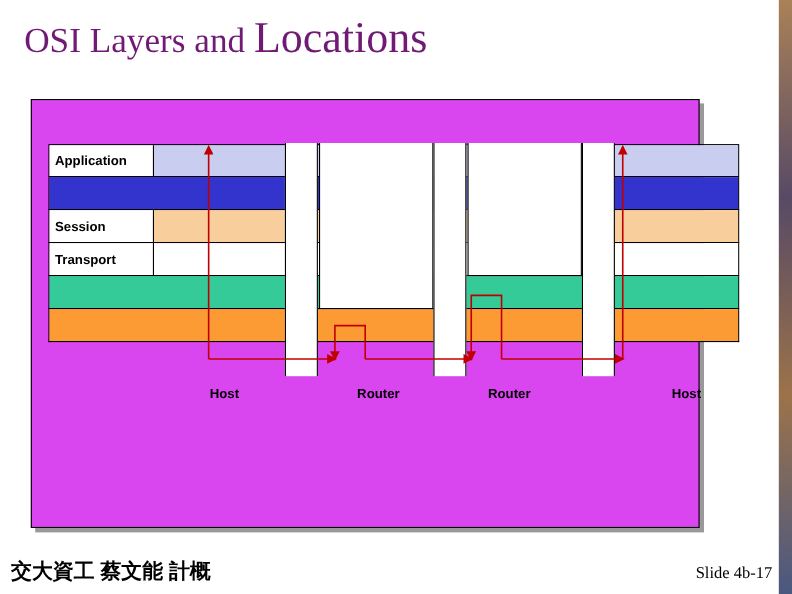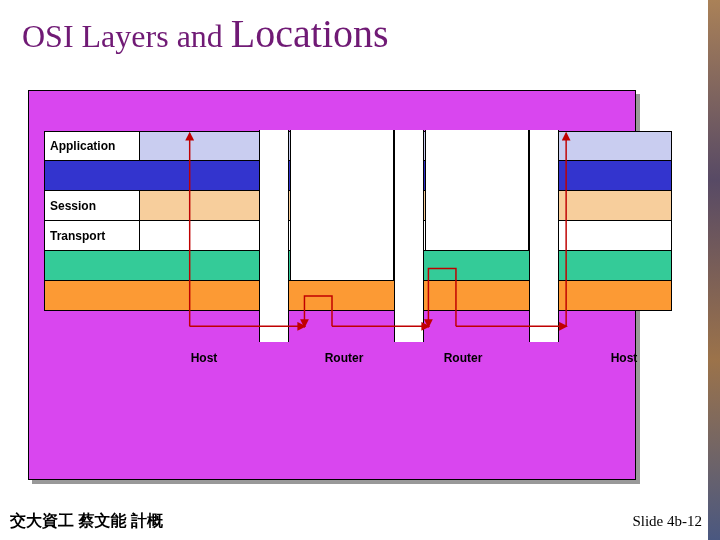--- a/index.html
+++ b/index.html
@@ -110,21 +110,21 @@
     position: absolute;
     top: 0; left: 0;
     width: 100%; height: 100%;
     pointer-events: none;
   }
   .footer-l {
     position: absolute;
     bottom: 8px;
     left: 10px;
     font-family: "Microsoft JhengHei","PMingLiU",sans-serif;
-    font-size: 16px;
+    font-size: 19px;
     font-weight: bold;
   }
   .footer-r {
     position: absolute;
     bottom: 10px;
     right: 18px;
     font-family: "Times New Roman", serif;
     font-size: 15px;
   }
   .right-edge {
@@ -203,13 +203,13 @@
 
   <div class="captions">
     <div class="cap cap1">Host</div>
     <div class="cap cap2">Router</div>
     <div class="cap cap3">Router</div>
     <div class="cap cap4">Host</div>
   </div>
 </div>
 
 <div class="footer-l">交大資工 蔡文能 計概</div>
-<div class="footer-r">Slide 4b-12</div>
+<div class="footer-r">Slide 4b-17</div>
 
 </body></html>

